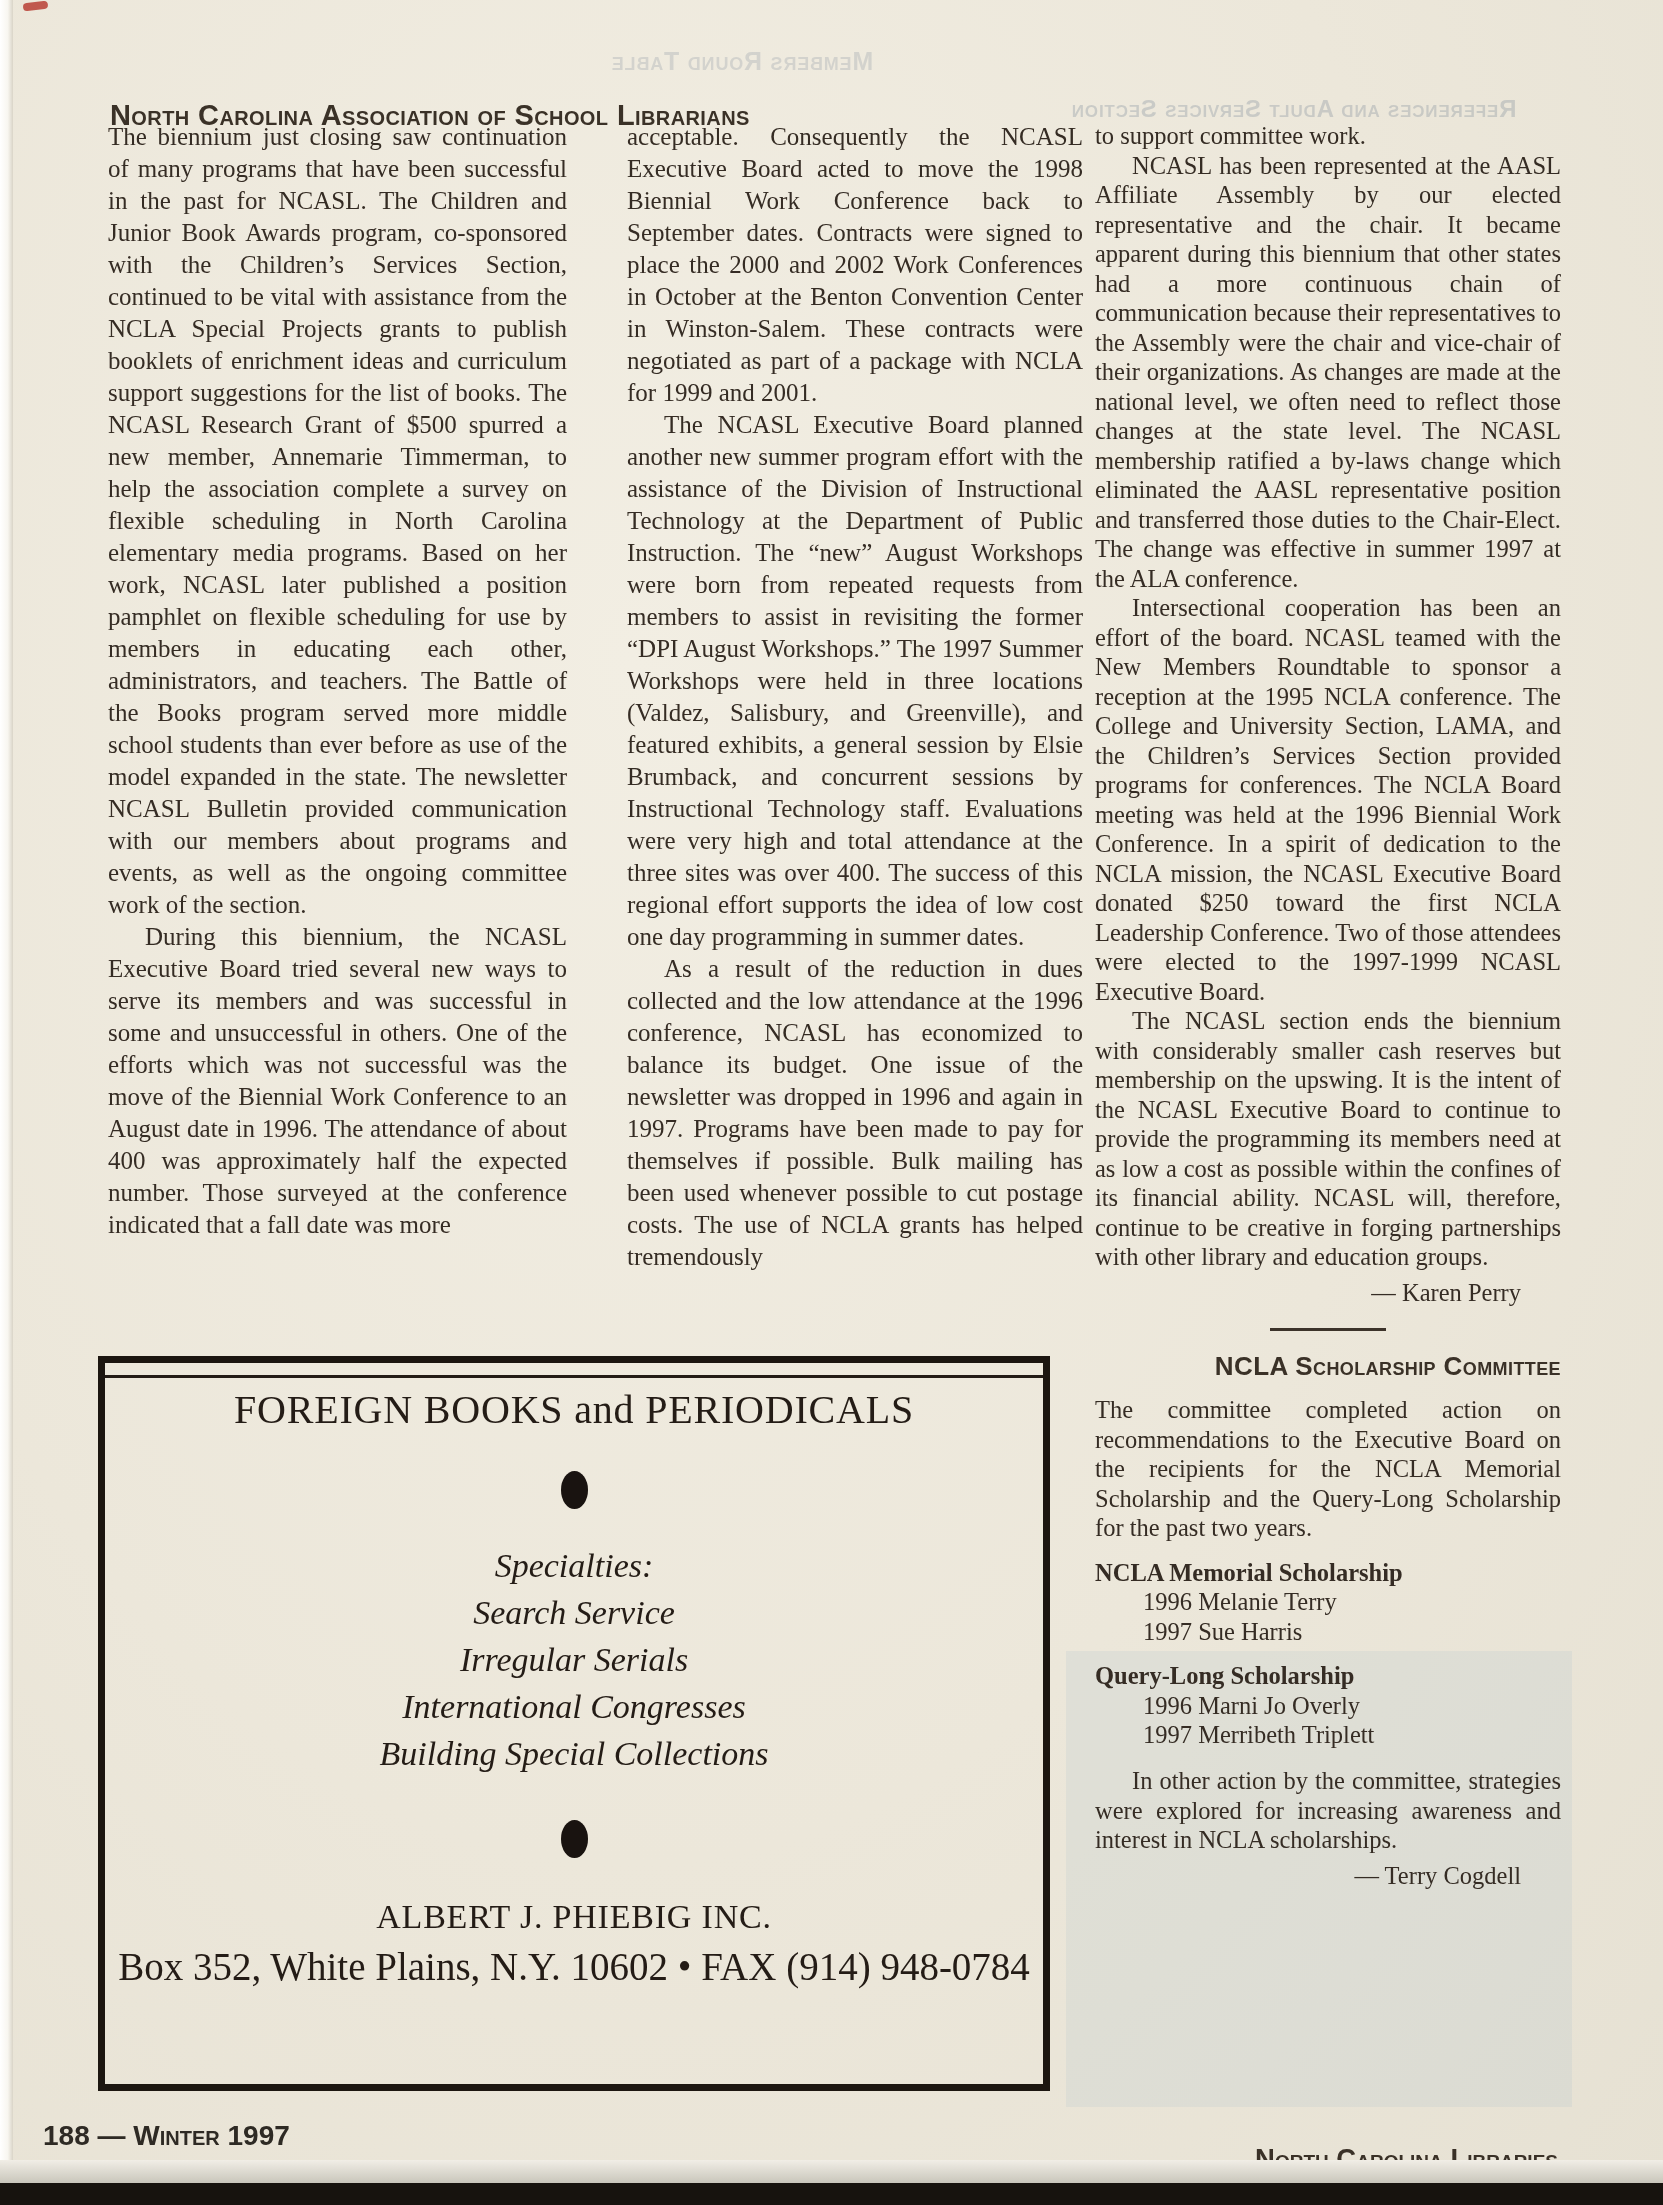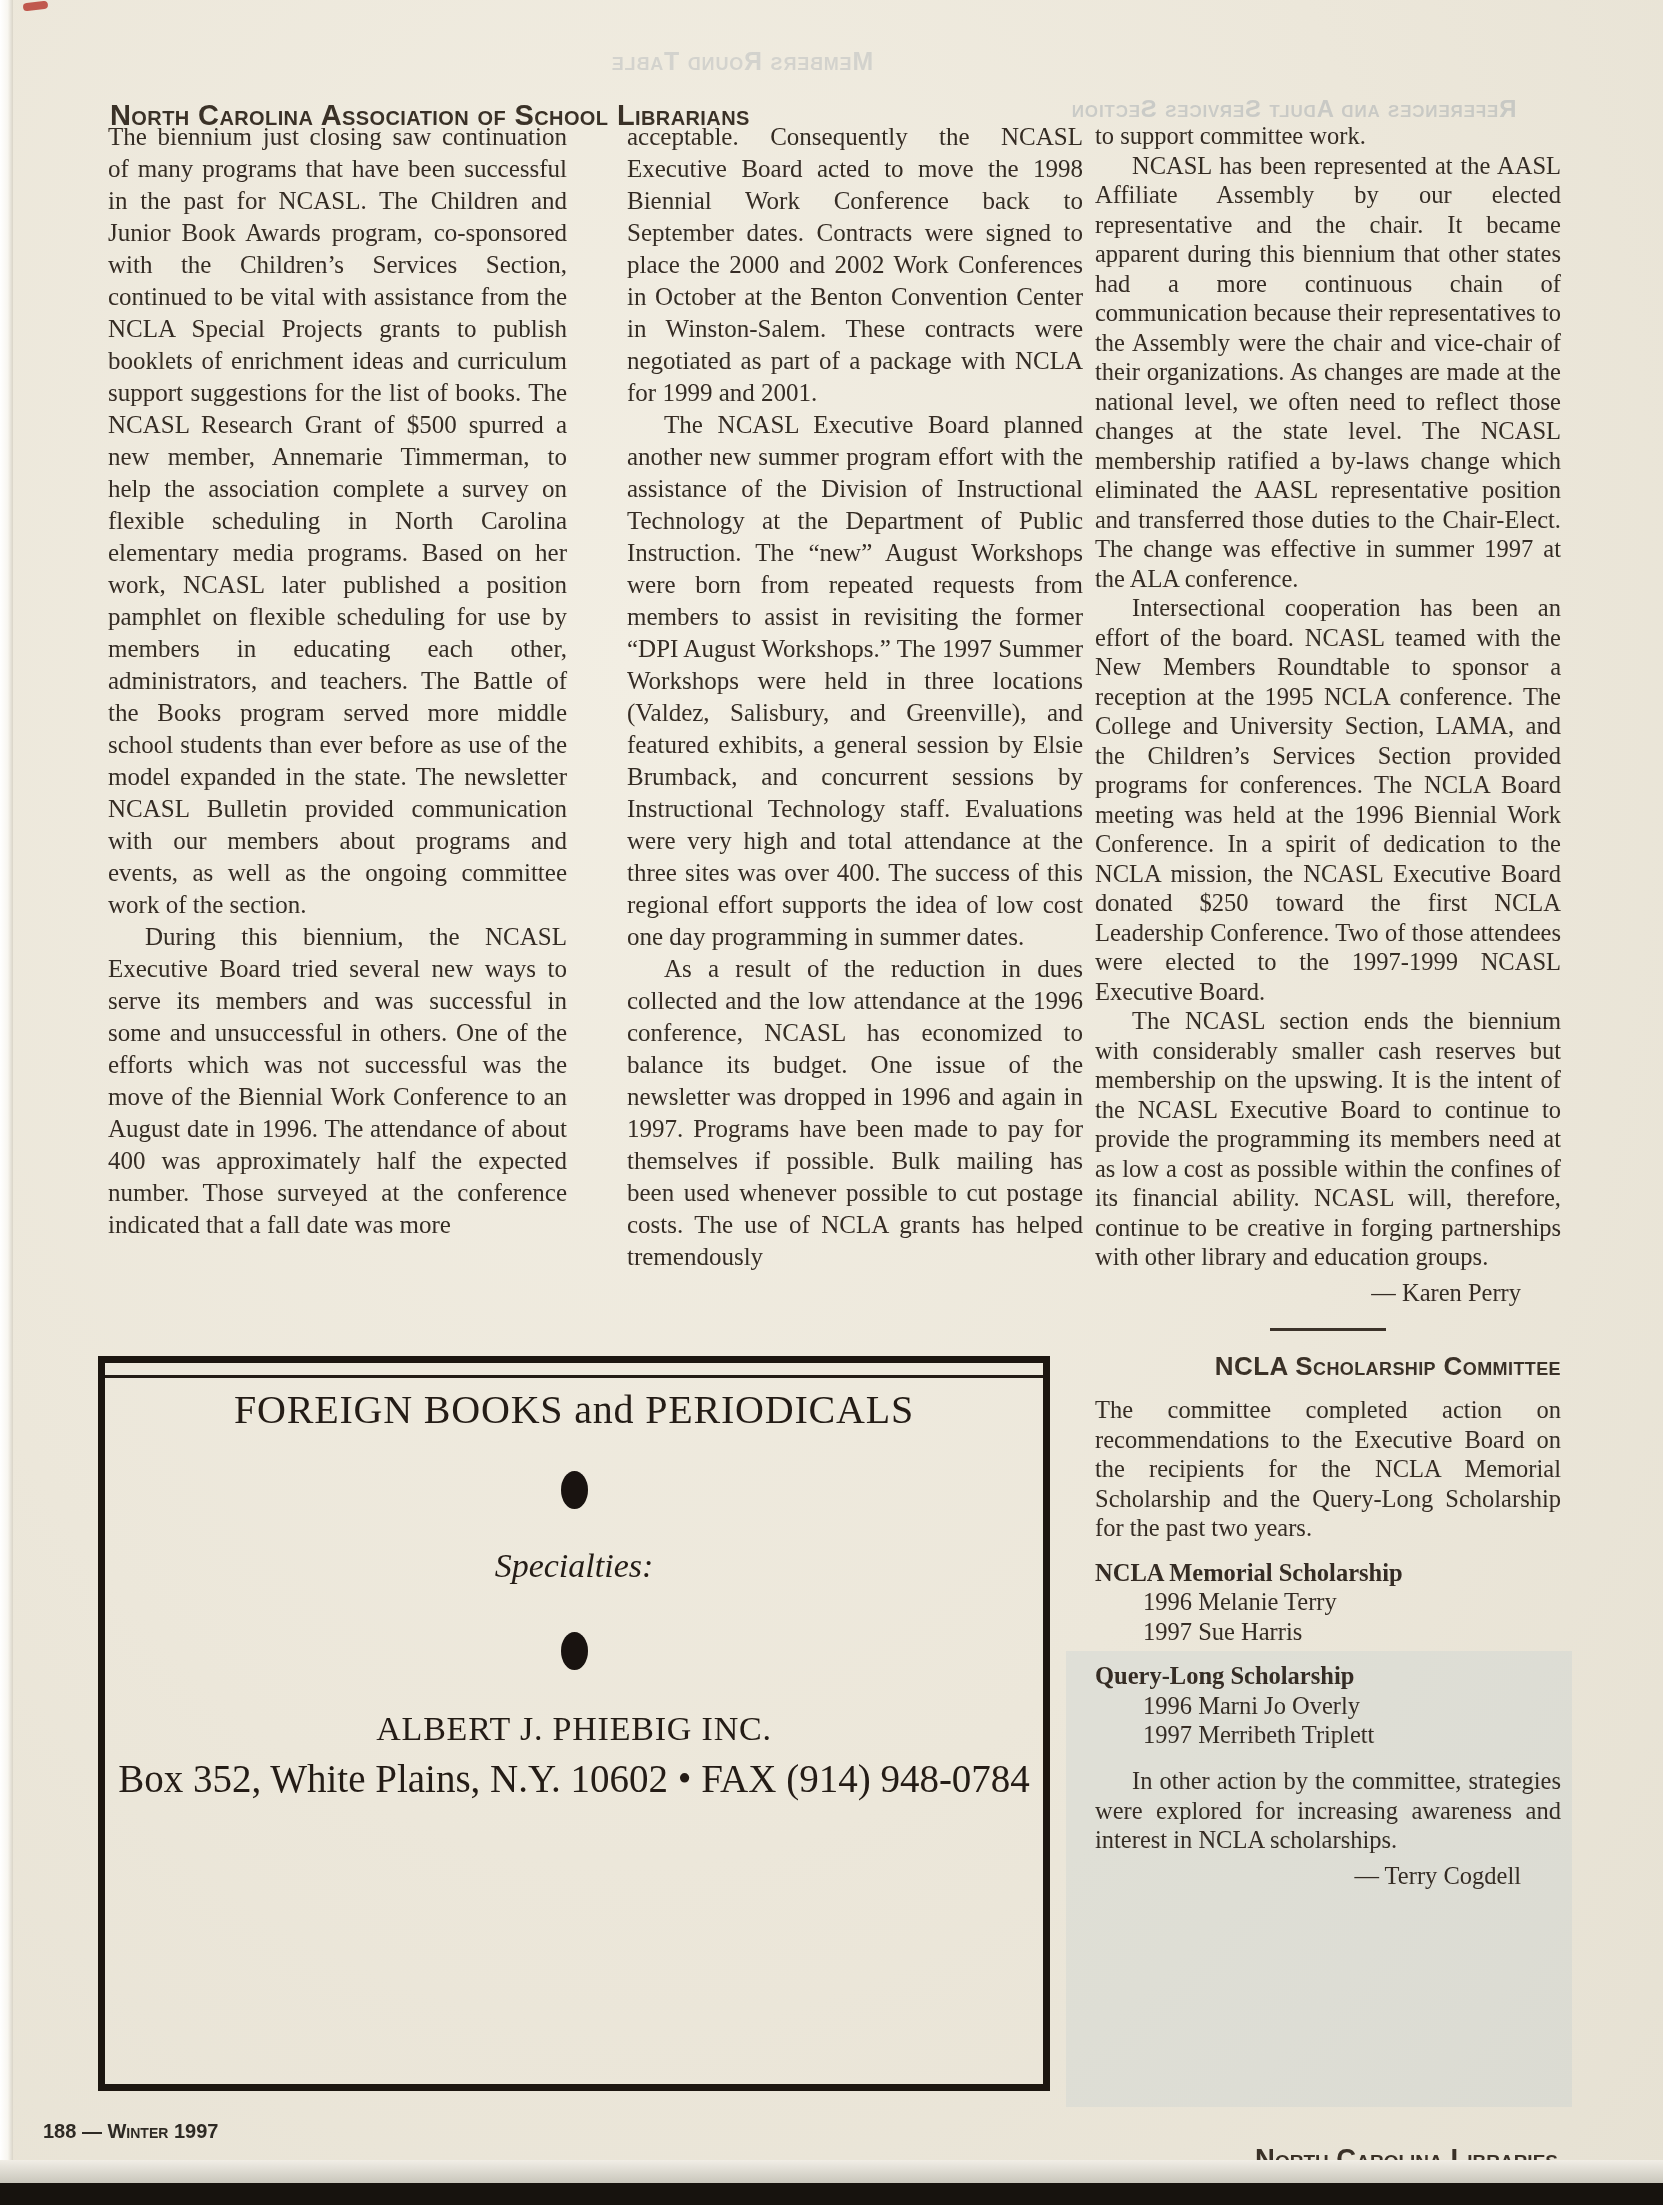--- a/index.html
+++ b/index.html
@@ -52,21 +52,21 @@
   .ad-title{font-size:40px;margin-top:8px;letter-spacing:0.8px;white-space:nowrap;}
   .ad-subtitle{font-size:39px;font-variant:small-caps;margin-top:21.6px;letter-spacing:0.8px;}
   .dot{width:27px;height:38px;background:#191310;border-radius:50%;margin:38px auto 0;}
   .dot2{margin-top:43px;}
   .ad-specialties{font-style:italic;font-size:34px;line-height:47px;margin-top:33px;}
   .ad-company{font-size:34px;margin-top:40px;letter-spacing:0.8px;}
   .ad-address{font-size:39px;margin-top:8.3px;white-space:nowrap;}
 
   
   .footer-left{position:absolute;left:43px;top:2120px;font-family:"Liberation Sans",sans-serif;
-        font-variant:small-caps;font-weight:bold;font-size:20px;color:#2e2a24;}
+        font-variant:small-caps;font-weight:bold;font-size:28px;color:#2e2a24;}
   .footer-right{position:absolute;right:106px;top:2143px;font-family:"Liberation Sans",sans-serif;
         font-variant:small-caps;font-weight:bold;font-size:27.5px;color:#3a3127;}
 </style>
 </head>
 <body>
 
 <div class="scan">
 
   <div class="scan-left-strip"></div>
   <div class="corner-mark"></div>
@@ -119,20 +119,26 @@
     <p class="para indent closing">In other action by the committee, strategies were explored for increasing awareness and interest in NCLA scholarships.</p>
     <div class="byline">— Terry Cogdell</div>
   </div>
 
   <div class="ad">
     <div class="ad-rule"></div>
     <div class="ad-title">FOREIGN BOOKS and PERIODICALS</div>
     <div class="dot"></div>
     <div class="ad-specialties">
       <div>Specialties:</div>
+      <div>
+          <div class="specialty">Search Service</div>
+          <div class="specialty">Irregular Serials</div>
+          <div class="specialty">International Congresses</div>
+          <div class="specialty">Building Special Collections</div>
+        </div>
     </div>
     <div class="dot dot2"></div>
     <div class="ad-company">ALBERT J. PHIEBIG INC.</div>
     <div class="ad-address">Box 352, White Plains, N.Y. 10602 • FAX (914) 948-0784</div>
   </div>
 
   <div class="footer-left">188 — Winter 1997</div>
   <div class="footer-right">North Carolina Libraries</div>
 
   <div class="scan-bottom-light"></div>

